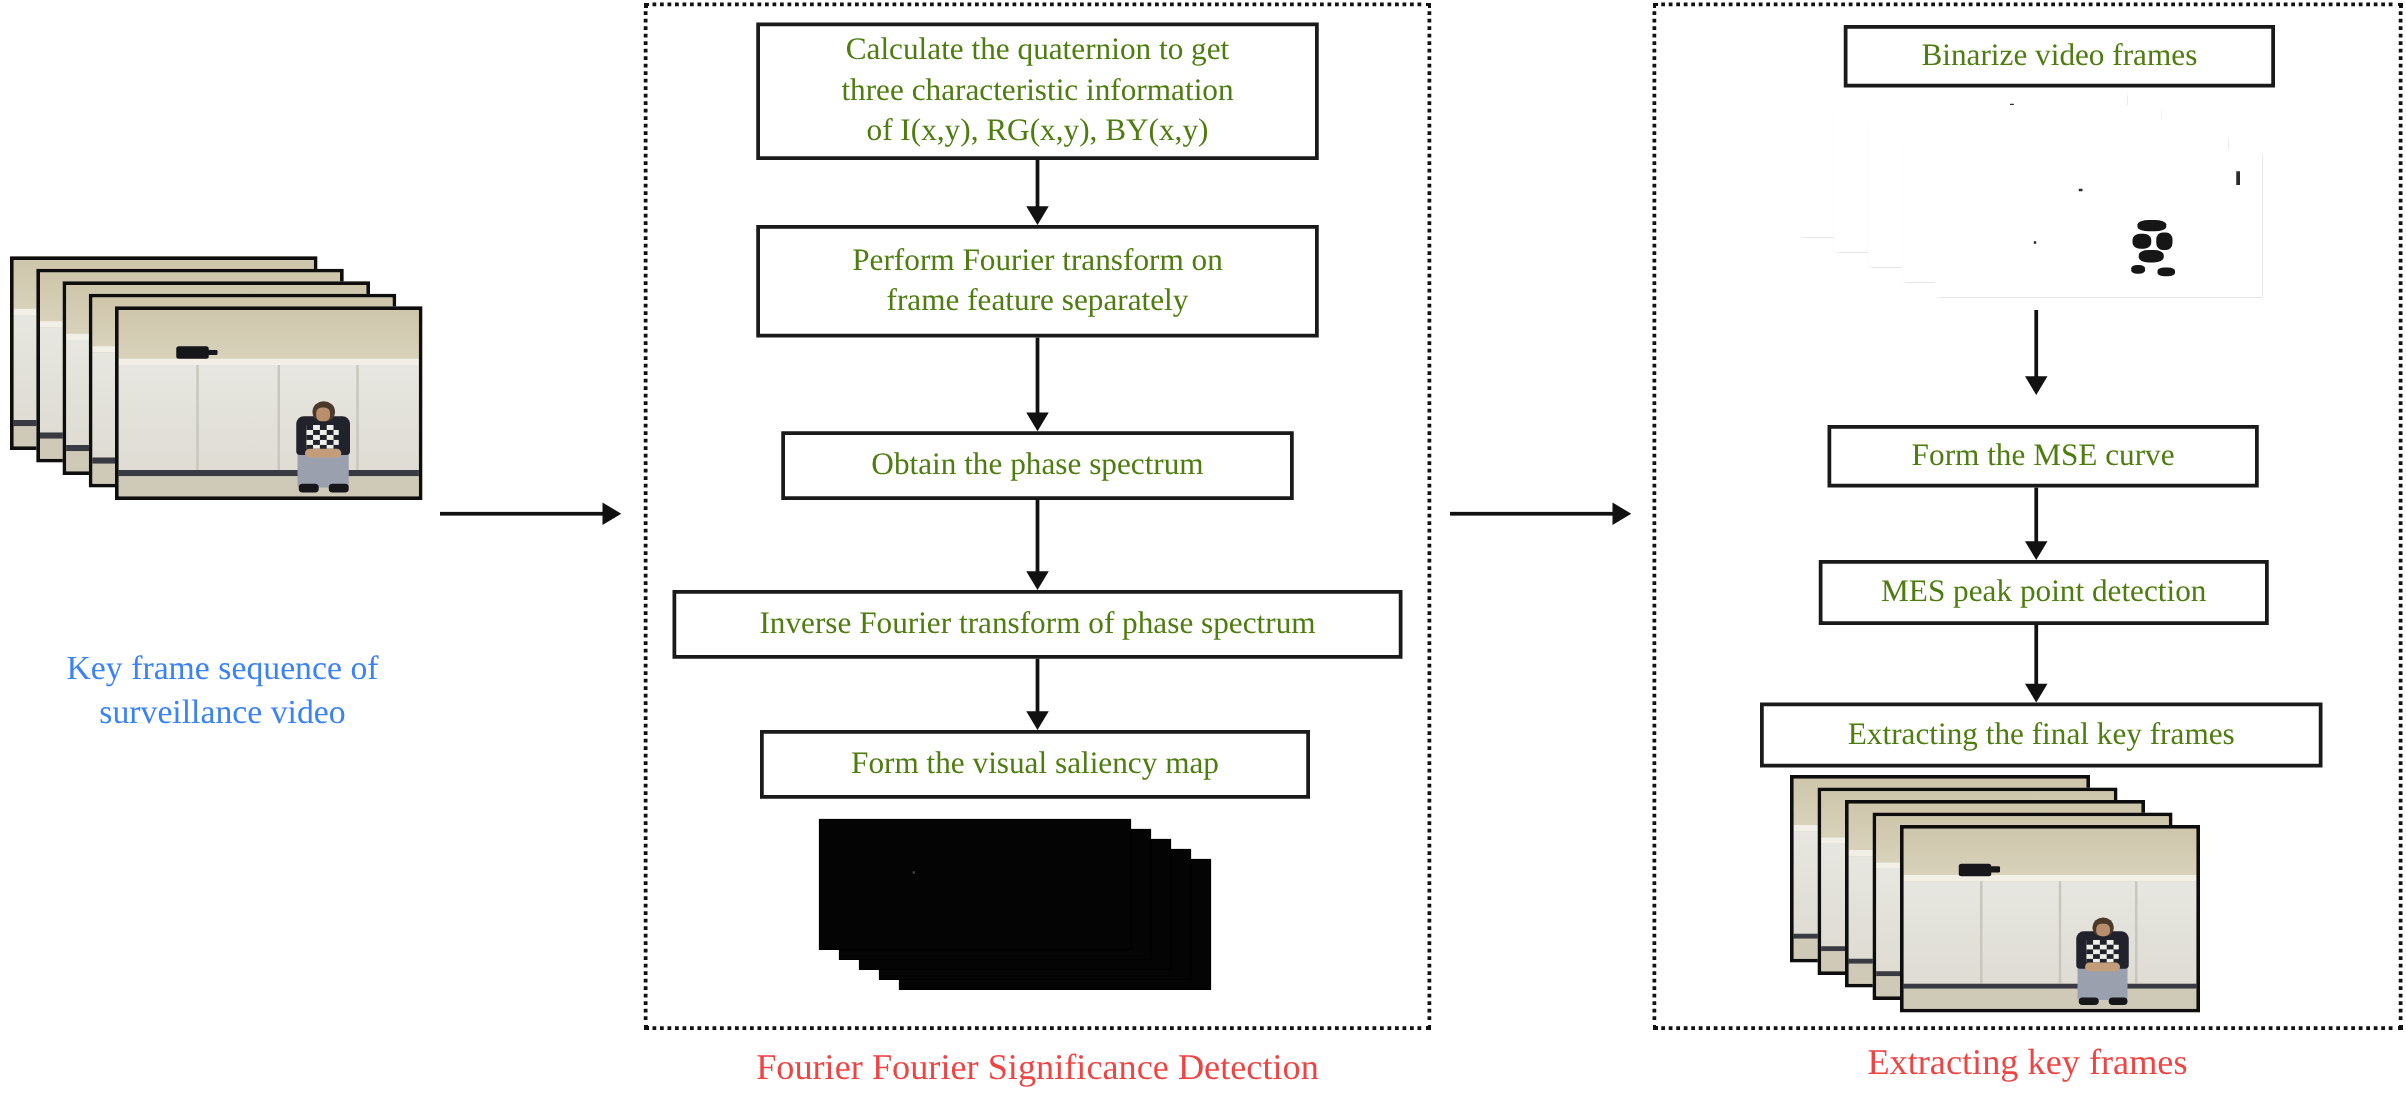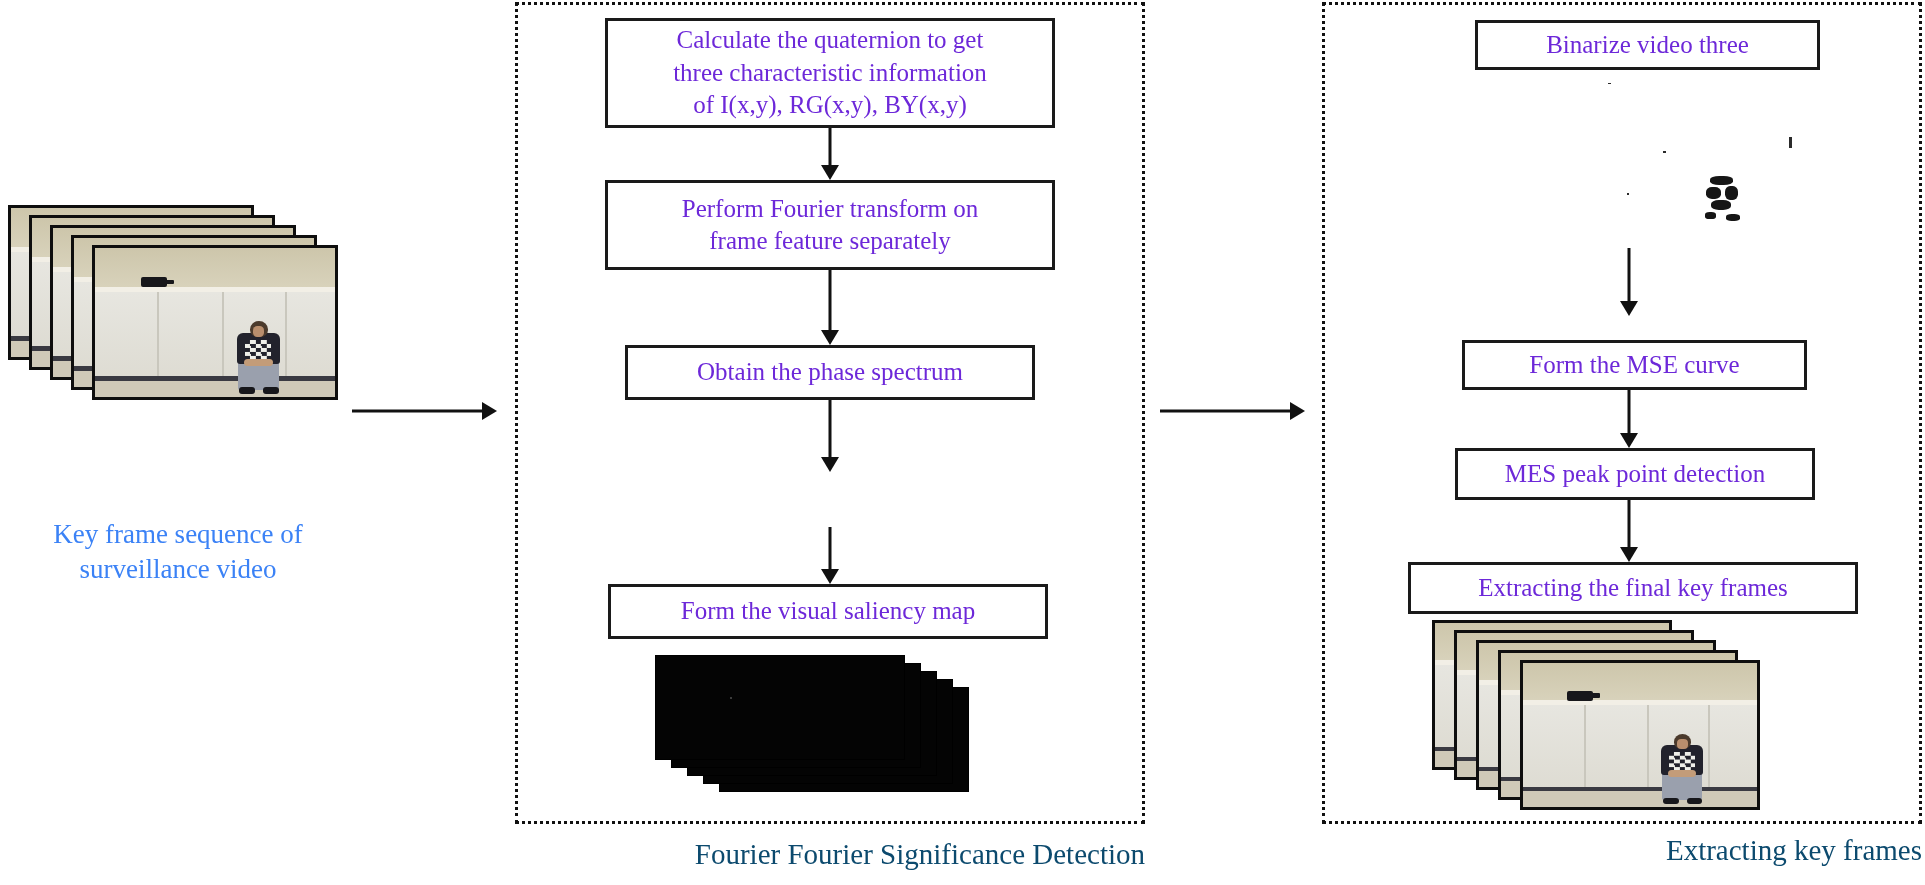--- a/index.html
+++ b/index.html
@@ -9,31 +9,31 @@
     color:#111;position:relative;overflow:hidden;
   }
   .stage{position:absolute;inset:0;}
 
   
   .pbox{
     position:absolute;box-sizing:border-box;
     background:#fff;border:3px solid #1a1a1a;
     display:flex;align-items:center;justify-content:center;
     text-align:center;line-height:1.30;
-    font-size:25px;color:#6d28d9;padding:4px 10px;
+    font-size:25px;color:#4d7c0f;padding:4px 10px;
   }
   .pbox span{display:block;}
 
   
   .panel{
     position:absolute;box-sizing:border-box;
     border:3px dotted #111;background:transparent;
   }
   .panel-caption{
-    position:absolute;text-align:right;font-size:29px;color:#0c4a6e;
+    position:absolute;text-align:center;font-size:29px;color:#ef4444;
     white-space:nowrap;
   }
 
   
   .v-arrow{position:absolute;width:0;}
   .v-arrow .shaft{
     position:absolute;left:50%;top:0;transform:translateX(-50%);
     width:3px;background:#111;
   }
   .v-arrow .head{
@@ -229,20 +229,23 @@
 
   <div class="pbox" style="left:625px;top:345px;width:410px;height:55px;">
     <span>Obtain the phase spectrum</span>
   </div>
 
   <div class="v-arrow" style="left:830px;top:400px;height:72px;">
     <div class="shaft" style="height:59px;"></div>
       <div class="head"></div>
   </div>
 
+  <div class="pbox" style="left:538px;top:472px;width:584px;height:55px;">
+    <span>Inverse Fourier transform of phase spectrum</span>
+  </div>
 
   <div class="v-arrow" style="left:830px;top:527px;height:57px;">
     <div class="shaft" style="height:44px;"></div>
       <div class="head"></div>
   </div>
 
   <div class="pbox" style="left:608px;top:584px;width:440px;height:55px;">
     <span>Form the visual saliency map</span>
   </div>
 
@@ -273,21 +276,21 @@
   <div class="panel-caption" style="left:515px;top:838px;width:630px;">Fourier Fourier Significance Detection</div>
 
   <div class="h-arrow" style="left:1160px;top:411px;width:145px;">
     <div class="shaft" style="width:132px;"></div>
       <div class="head"></div>
   </div>
 
   <div class="panel" style="left:1322px;top:2px;width:600px;height:822px;"></div>
 
   <div class="pbox" style="left:1475px;top:20px;width:345px;height:50px;">
-    <span>Binarize video three</span>
+    <span>Binarize video frames</span>
   </div>
 
   <div class="stack" style="left:1440px;top:72px;width:420px;height:175px;">
     <div class="frm" style="left:0px;top:0px;width:262px;height:118px;z-index:1;">
       <div class="bin">
         <span class="noise" style="left:14%;top:12%;width:2px;height:2px;"></span>
         <span class="noise" style="left:40%;top:22%;width:3px;height:2px;"></span>
         <span class="noise" style="left:64%;top:9%;width:3px;height:9px;"></span>
       </div>
     </div>

